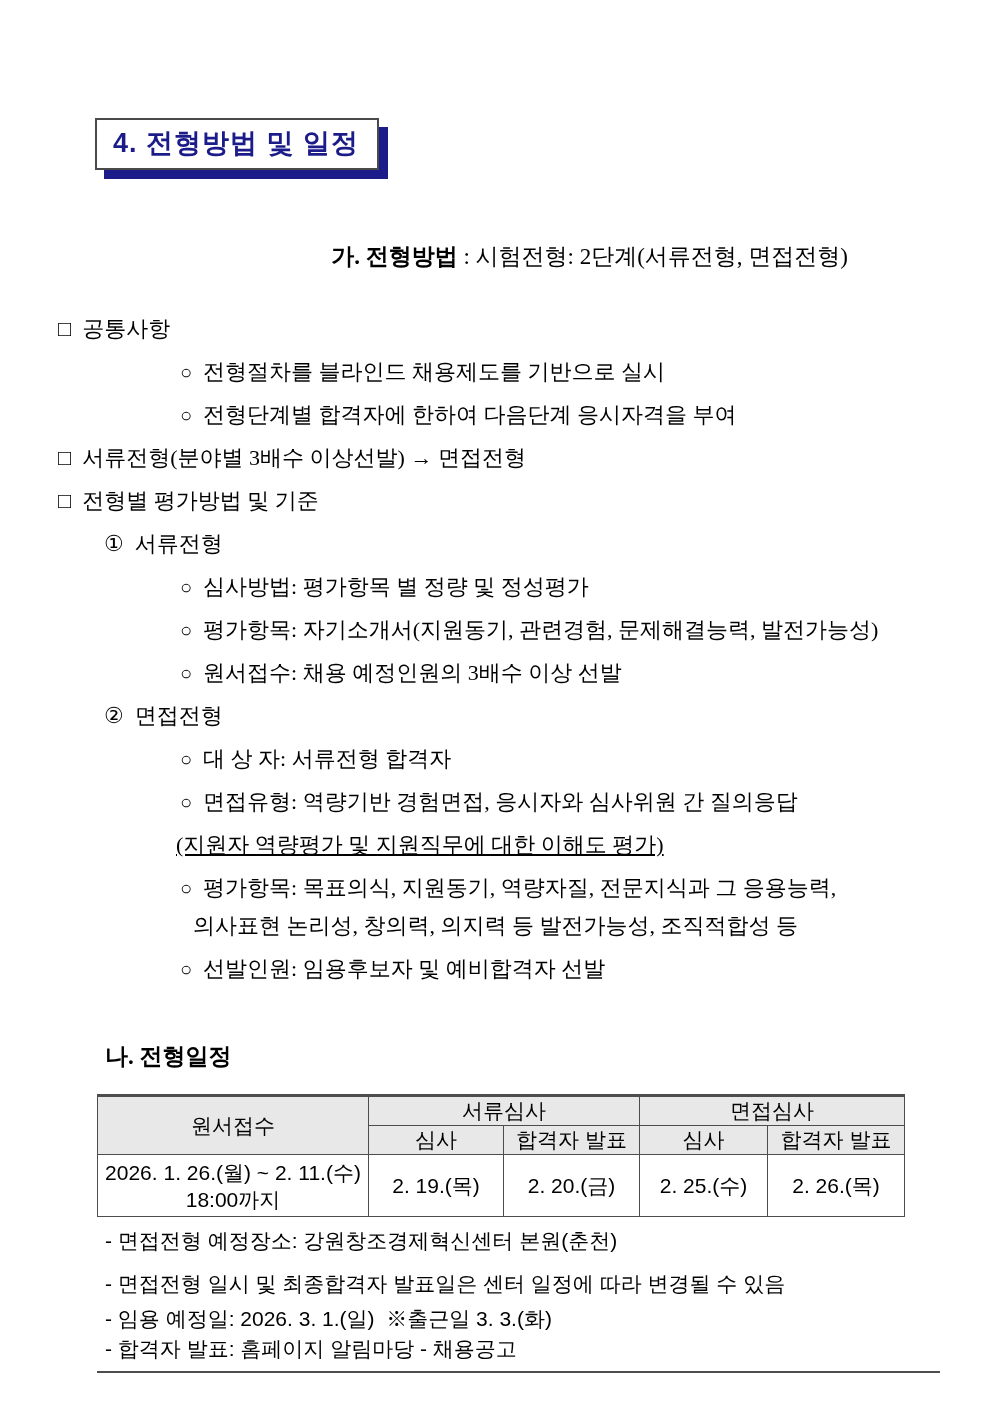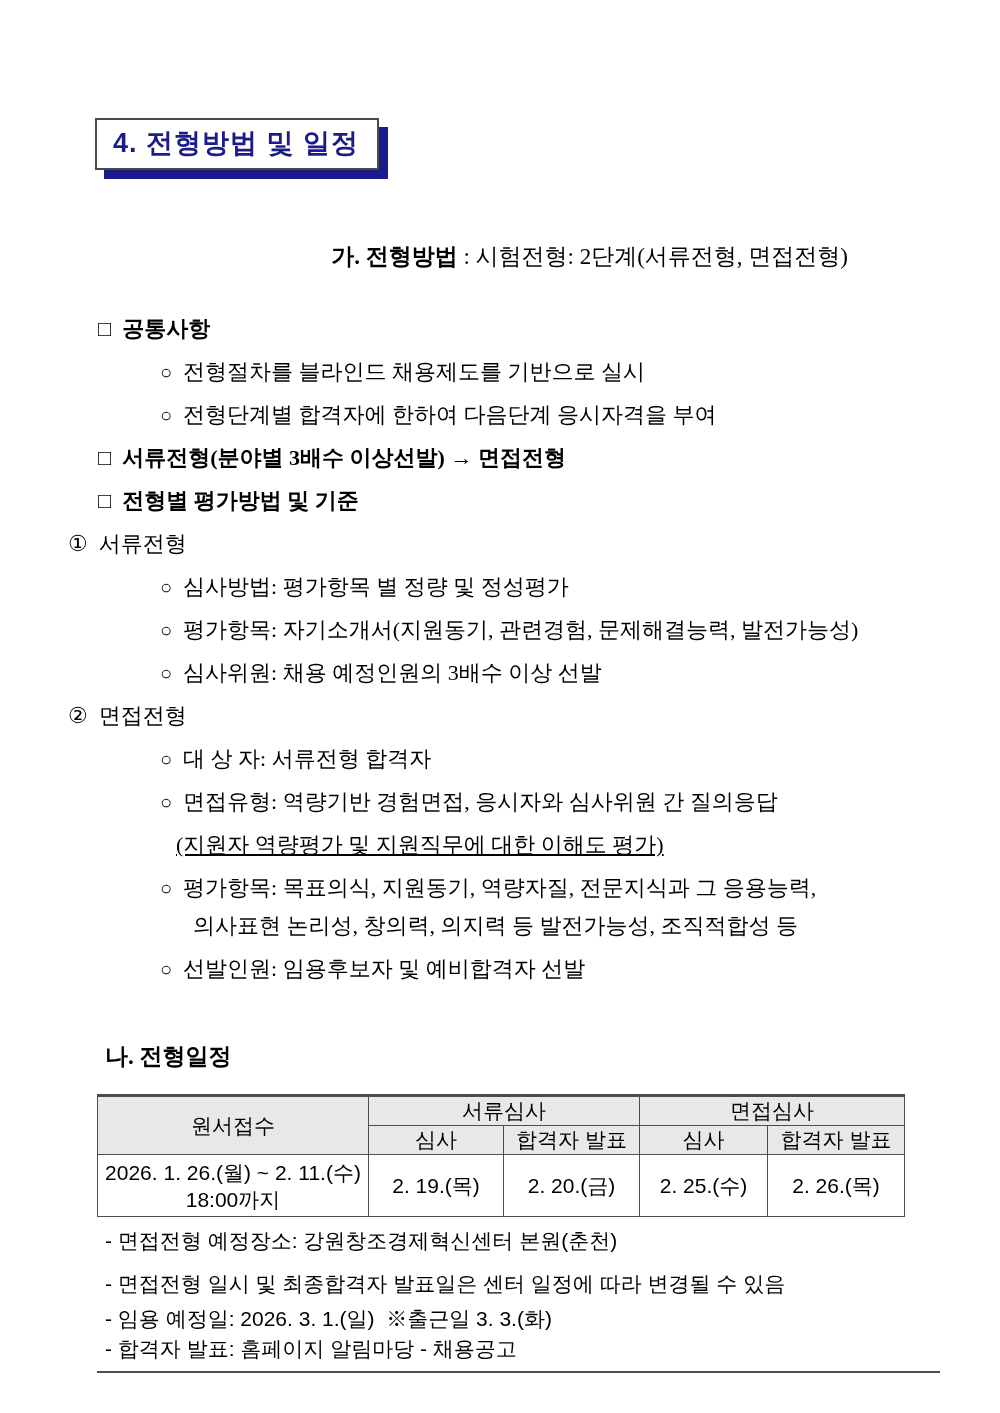--- a/index.html
+++ b/index.html
@@ -44,23 +44,23 @@
 
   
   .method-list { margin-top: 16px; list-style: none; }
   .m-line {
     font-size: 22px;
     line-height: 28px;
     margin-bottom: 15px;
     white-space: pre;
   }
   .m-line .bullet { display: inline-block; margin-right: 11px; }
-  .m-line.ind-box    { padding-left: 98px; font-weight: bold; }
-  .m-line.ind-number { padding-left: 68px; }
-  .m-line.ind-circle { padding-left: 160px; }
+  .m-line.ind-box    { padding-left: 58px; }
+  .m-line.ind-number { padding-left: 104px; }
+  .m-line.ind-circle { padding-left: 160px; margin-left: 20px; }
   .m-line.ind-circle .bullet { font-size: 20px; }
   .m-line.ind-paren  { padding-left: 176px; text-decoration: underline; }
   .m-line.ind-wrap   { padding-left: 193px; margin-top: -5px; }
 
   
   .schedule-heading {
     margin: 60px 0 23px 105px;
     font-size: 23px;
     font-weight: bold;
     line-height: 28px;
@@ -117,21 +117,21 @@
 
   <ul class="method-list" id="method-list">
       <li class="m-line ind-box"><span class="bullet">□</span><span class="txt">공통사항</span></li>
       <li class="m-line ind-circle"><span class="bullet">○</span><span class="txt">전형절차를 블라인드 채용제도를 기반으로 실시</span></li>
       <li class="m-line ind-circle"><span class="bullet">○</span><span class="txt">전형단계별 합격자에 한하여 다음단계 응시자격을 부여</span></li>
       <li class="m-line ind-box"><span class="bullet">□</span><span class="txt">서류전형(분야별 3배수 이상선발) → 면접전형</span></li>
       <li class="m-line ind-box"><span class="bullet">□</span><span class="txt">전형별 평가방법 및 기준</span></li>
       <li class="m-line ind-number"><span class="bullet">①</span><span class="txt">서류전형</span></li>
       <li class="m-line ind-circle"><span class="bullet">○</span><span class="txt">심사방법: 평가항목 별 정량 및 정성평가</span></li>
       <li class="m-line ind-circle"><span class="bullet">○</span><span class="txt">평가항목: 자기소개서(지원동기, 관련경험, 문제해결능력, 발전가능성)</span></li>
-      <li class="m-line ind-circle"><span class="bullet">○</span><span class="txt">심사위원: 채용 예정인원의 3배수 이상 선발</span></li>
+      <li class="m-line ind-circle"><span class="bullet">○</span><span class="txt">원서접수: 채용 예정인원의 3배수 이상 선발</span></li>
       <li class="m-line ind-number"><span class="bullet">②</span><span class="txt">면접전형</span></li>
       <li class="m-line ind-circle"><span class="bullet">○</span><span class="txt">대 상 자: 서류전형 합격자</span></li>
       <li class="m-line ind-circle"><span class="bullet">○</span><span class="txt">면접유형: 역량기반 경험면접, 응시자와 심사위원 간 질의응답</span></li>
       <li class="m-line ind-paren"><span class="txt">(지원자 역량평가 및 지원직무에 대한 이해도 평가)</span></li>
       <li class="m-line ind-circle"><span class="bullet">○</span><span class="txt">평가항목: 목표의식, 지원동기, 역량자질, 전문지식과 그 응용능력,</span></li>
       <li class="m-line ind-wrap"><span class="txt">의사표현 논리성, 창의력, 의지력 등 발전가능성, 조직적합성 등</span></li>
       <li class="m-line ind-circle"><span class="bullet">○</span><span class="txt">선발인원: 임용후보자 및 예비합격자 선발</span></li>
     </ul>
 
   <div class="schedule-heading">나. 전형일정</div>

